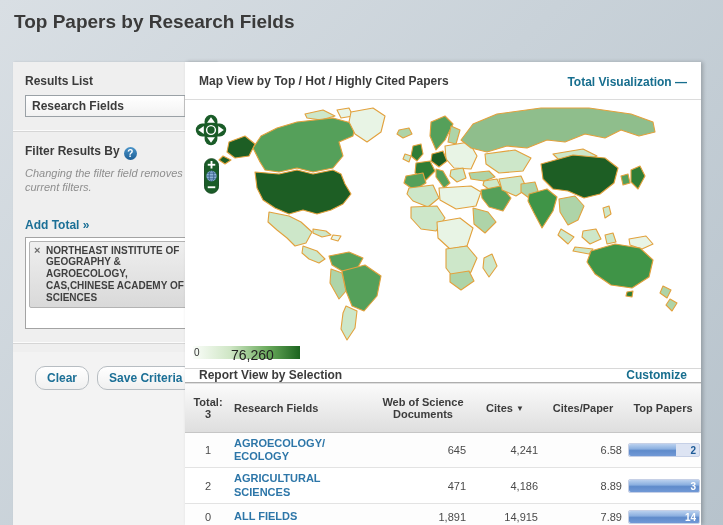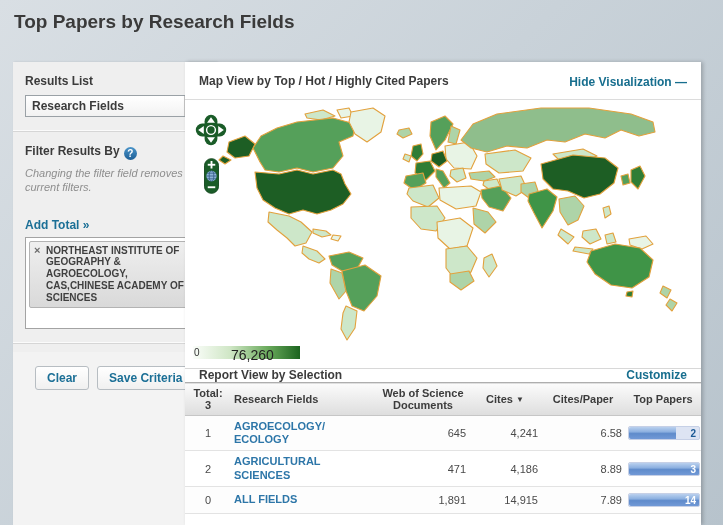--- a/index.html
+++ b/index.html
@@ -19,42 +19,42 @@
   .fake-select { height:22px; background:linear-gradient(180deg,#ffffff,#f2f2f2); border:1px solid #9aa1a6; display:flex; align-items:center; cursor:pointer; }
   .fake-select .val { flex:1; font-size:12px; font-weight:bold; color:#3c3c3c; padding-left:6px; white-space:nowrap; overflow:hidden; }
   .fake-select .chev { width:20px; height:100%; border-left:1px solid #c3c3c3; display:flex; align-items:center; justify-content:center; color:#1b6f96; font-size:13px; font-weight:bold; line-height:1; }
   .help-badge { display:inline-block; width:13px; height:13px; border-radius:50%; background:linear-gradient(180deg,#4a94c9,#1e5f96); color:#fff; font-size:10px; font-weight:bold; text-align:center; line-height:13px; vertical-align:-2px; margin-left:4px; cursor:pointer; }
   .side-note { font-size:11px; font-style:italic; color:#8e8e8e; line-height:1.25; margin-bottom:20px; }
   .add-filter { font-size:12px; font-weight:bold; color:#1b6f96; text-decoration:none; display:inline-block; margin-bottom:5px; cursor:pointer; }
   .listbox { background:#fff; border:1px solid #a3a3a3; height:92px; padding:3px; overflow:hidden; }
   .chip { position:relative; background:linear-gradient(180deg,#efefef,#d9d9d9); border:1px solid #b3b3b3; border-radius:2px; padding:3px 4px 4px 16px; font-size:10px; font-weight:bold; color:#3f3f3f; line-height:1.18; cursor:default; }
   .chip .x { position:absolute; left:4px; top:2px; color:#6b6b6b; font-size:11px; font-weight:bold; cursor:pointer; }
   .btn-row { display:flex; gap:8px; padding:2px 0 0 10px; }
-  .btn { background:linear-gradient(180deg,#ffffff,#f0f0f0); border:1px solid #b7bdc2; border-radius:3px; color:#1b6f96; font-size:12px; font-weight:bold; padding:4px 11px; cursor:pointer; font-family:"Liberation Sans",sans-serif; }
+  .btn { background:linear-gradient(180deg,#ffffff,#f0f0f0); border:1px solid #b7bdc2; border-radius:10px; color:#1b6f96; font-size:12px; font-weight:bold; padding:4px 11px; cursor:pointer; font-family:"Liberation Sans",sans-serif; }
 
   
   .main { position:absolute; left:185px; top:62px; width:516px; bottom:0; background:#fff; box-shadow:2px 0 4px rgba(0,0,0,.22); }
   .map-head { height:38px; border-bottom:1px solid #dcdcdc; display:flex; align-items:center; justify-content:space-between; padding:0 14px;text-align:center; }
   .map-head .t { font-size:12px; font-weight:bold; color:#3c3c3c; }
   .link-teal { font-size:12px; font-weight:bold; color:#176e8e; text-decoration:none; cursor:pointer; }
   .map-area { position:relative; height:268px; background:#fff; overflow:hidden; }
   .map-svg { position:absolute; left:0; top:2px; }
   .pan-ctl { position:absolute; left:10px; top:14px; width:32px; height:32px; cursor:pointer; }
   .zoom-ctl { position:absolute; left:19px; top:58px; width:15px; height:36px; cursor:pointer; }
   .legend { position:absolute; left:8px; bottom:9px; width:107px; height:13px;
     background:linear-gradient(90deg,#fafdf9 0%,#cfe6c5 35%,#6aaa5c 70%,#1c641f 100%); }
   .legend .lmin { position:absolute; left:1px; top:1px; font-size:10px; color:#333; }
   .legend .lmax { position:absolute; left:38px; top:1px; font-size:14px; color:#222; }
 
   
   .report-head { height:14px; border-top:1px solid #d8d8d8; display:flex; align-items:flex-end; justify-content:space-between; padding:0 14px; }
   .report-head .t { font-size:12px; font-weight:bold; color:#3c3c3c; }
   table.report { width:100%; border-collapse:collapse; table-layout:fixed; }
   table.report thead tr { background:linear-gradient(180deg,#fbfbfb,#dedede); border-top:1px solid #aeaeae; border-bottom:1px solid #c6c6c6; }
-  table.report th { font-size:11px; font-weight:bold; color:#3c3c3c; padding:4px 3px; text-align:center; vertical-align:middle; height:33px; }
+  table.report th { font-size:11px; font-weight:bold; color:#3c3c3c; padding:4px 3px; text-align:center; vertical-align:middle; height:50px; }
   th.cites-th { color:#4e8fc0; cursor:pointer; }
   th.cites-th .arr { font-size:8px; vertical-align:1px; }
   table.report td { font-size:11px; color:#4a4a4a; padding:4px 3px; border-bottom:1px solid #e3e3e3; vertical-align:middle; height:27px; }
   td.rank { text-align:center; color:#5a5a5a; }
   td.num { text-align:right; padding-right:14px; }
   .field-link { display:block; width:94px; font-size:11px; font-weight:bold; color:#2d76a8; text-decoration:none; overflow-wrap:break-word; word-wrap:break-word; line-height:1.2; cursor:pointer; }
   tbody tr:nth-child(odd) { background:#fdfdfd; }
   .bar { position:relative; width:72px; height:14px; background:#dde4f3; border:1px solid #c6d0e6; border-radius:2px; overflow:hidden; }
   .bar-fill { height:100%; background:linear-gradient(180deg,#b9d0ee 0%,#8cb0e0 40%,#5f8bcb 55%,#7199d6 100%); border-radius:2px 0 0 2px; }
   .bar-val { position:absolute; right:3px; top:1px; font-size:10px; font-weight:bold; color:#fff; }
@@ -102,21 +102,21 @@
       <button class="btn">Save Criteria</button>
     </div>
   </div>
 </div>
 
 <div class="main">
 
   <div class="map-head">
     <span class="t">Map View by  Top / Hot / Highly Cited Papers</span>
     <span>
-      <a class="link-teal"><span>Hide Visualization</span> <span>—</span></a>
+      <a class="link-teal"><span>Total Visualization</span> <span>—</span></a>
     </span>
   </div>
 
   <div class="map-area">
     <svg class="map-svg" width="516" height="245" viewBox="0 0 516 245">
       <g stroke="#e2a13d" stroke-width="1.1" stroke-linejoin="round">
 
         <path d="M120,12 L138,8 150,14 136,18 122,16 Z" fill="#cde7c9"></path>
         <path d="M152,8 L164,6 168,14 156,16 Z" fill="#e8f4e5"></path>
         <path d="M75,60 L68,46 76,34 92,26 112,20 148,16 170,22 168,34 154,40 158,54 148,66 128,70 112,66 94,70 80,68 Z" fill="#55a05a"></path>

